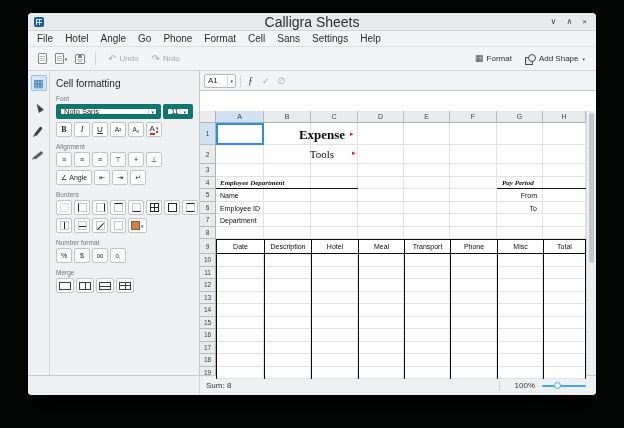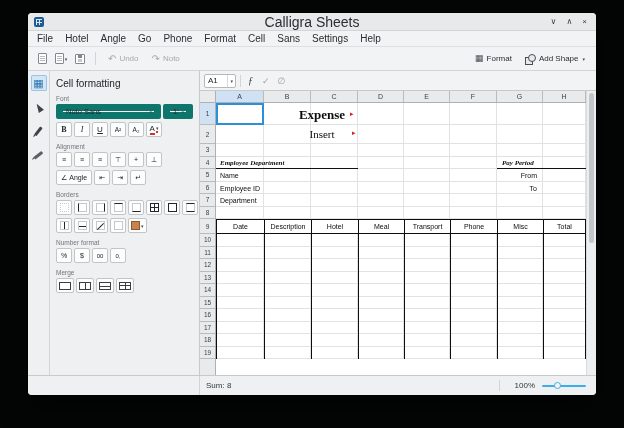--- a/index.html
+++ b/index.html
@@ -62,21 +62,21 @@
   .pen-icon::after { content:""; position:absolute; left:-0.5px; bottom:-3px; border-left:1.8px solid transparent;
                      border-right:1.8px solid transparent; border-top:3px solid #3f4448; }
   .pen2 { background:#5b6064; transform:rotate(52deg); }
   .pen2::after { border-top-color:#5b6064; }
 
   
   .panel { width:150px; flex:0 0 auto; background:#eef0f1; border-right:1px solid #c7c9ca; padding:5px 6px; overflow:hidden; }
   .panel-title { font-size:10px; color:#23262a; margin:2px 0 5px; }
   .plabel { font-size:6.5px; color:#72777b; margin:6px 0 2px; }
   .prow { display:flex; gap:2px; align-items:center; }
-  .combo { height:15px; background:#fcfdfd; border:7px solid #0f766e; border-radius:2px; display:flex; align-items:center;
+  .combo { height:15px; background:#fcfdfd; border:5px solid #0f766e; border-radius:2px; display:flex; align-items:center;
            font-size:7.5px; color:#23262a; padding:0 0 0 3px; }
   .combo .cv { flex:1; overflow:hidden; white-space:nowrap; }
   .combo .carr { font-size:5px; color:#4a4e52; border-left:1px solid #d7d9da; padding:0 2px; height:100%; display:flex; align-items:center; }
   .combo.font { flex:1; }
   .combo.size { width:30px; flex:0 0 auto; }
   .pbtn { min-width:16px; height:15px; background:#fcfdfd; border:1px solid #c2c4c6; border-radius:2px;
           display:flex; align-items:center; justify-content:center; font-size:8px; color:#23262a; gap:1px; padding:0 2px; }
   .fb { font-family:"Liberation Serif",serif; font-weight:bold; }
   .fi { font-family:"Liberation Serif",serif; font-style:italic; }
   .fu { text-decoration:underline; }
@@ -104,21 +104,21 @@
   .numico { font-size:7px; }
   .numsm { font-size:6px; letter-spacing:0; }
   .mico { width:12px; height:8px; border:1px solid #3a3e41; background:#fff; position:relative; }
   .m-split::before { content:""; position:absolute; top:0; bottom:0; left:50%; width:1px; background:#3a3e41; }
   .m-hsplit::before { content:""; position:absolute; left:0; right:0; top:50%; height:1px; background:#3a3e41; }
   .m-both::before { content:""; position:absolute; inset:0;
       background:linear-gradient(#3a3e41,#3a3e41) center/100% 1px no-repeat,
                  linear-gradient(#3a3e41,#3a3e41) center/1px 100% no-repeat; }
 
   
-  .sheetarea { flex:1; display:flex; flex-direction:column; min-width:0; background:#fff; }
+  .sheetarea { flex:1; display:flex; flex-direction:column; min-width:0; background:#fff;gap:20px; }
   .formulabar { height:20px; flex:0 0 auto; background:#f2f3f4; border-bottom:1px solid #c7c9ca;
                 display:flex; align-items:center; padding:0 4px; gap:4px; }
   .cellref { width:32px; height:14px; background:#fff; border:1px solid #b6b9bb; border-radius:2px;
              font-size:8px; color:#23262a; display:flex; align-items:center; padding-left:3px; }
   .cellref .carr { margin-left:auto; font-size:5px; color:#4a4e52; border-left:1px solid #d7d9da; padding:0 2px; align-self:stretch; display:flex; align-items:center; }
   .fsep { width:1px; height:12px; background:#d2d4d5; }
   .fxi { font-family:"Liberation Serif",serif; font-style:italic; font-size:10px; color:#3a3e41; padding:0 3px; }
   .fgray { color:#9aa0a4; font-size:9px; padding:0 2px; }
 
   .gridwrap { flex:1; position:relative; min-height:0; background:#fff; }
@@ -426,21 +426,21 @@
               <div class="rowh" style="height: 12.5px;">16</div>
               <div class="rowh" style="height: 12.5px;">17</div>
               <div class="rowh" style="height: 12.5px;">18</div>
               <div class="rowh" style="height: 12.5px;">19</div>
             </div>
 
           <div class="cells" id="cells">
             <div class="sel-a1"></div>
             <div class="ov ov-title">Expense</div>
             <span class="ov mk mk1">▸</span>
-            <div class="ov ov-subtitle">Insert</div>
+            <div class="ov ov-subtitle">Tools</div>
             <span class="ov mk mk2">▸</span>
             <div class="ov ov-empinfo">Employee Department</div>
             <div class="uline uline-emp"></div>
             <div class="ov ov-payperiod">Pay Period</div>
             <div class="uline uline-pay"></div>
             <div class="ov ov-name">Name</div>
             <div class="ov ov-from">From</div>
             <div class="ov ov-empid">Employee ID</div>
             <div class="ov ov-to">To</div>
             <div class="ov ov-dept">Department</div>

